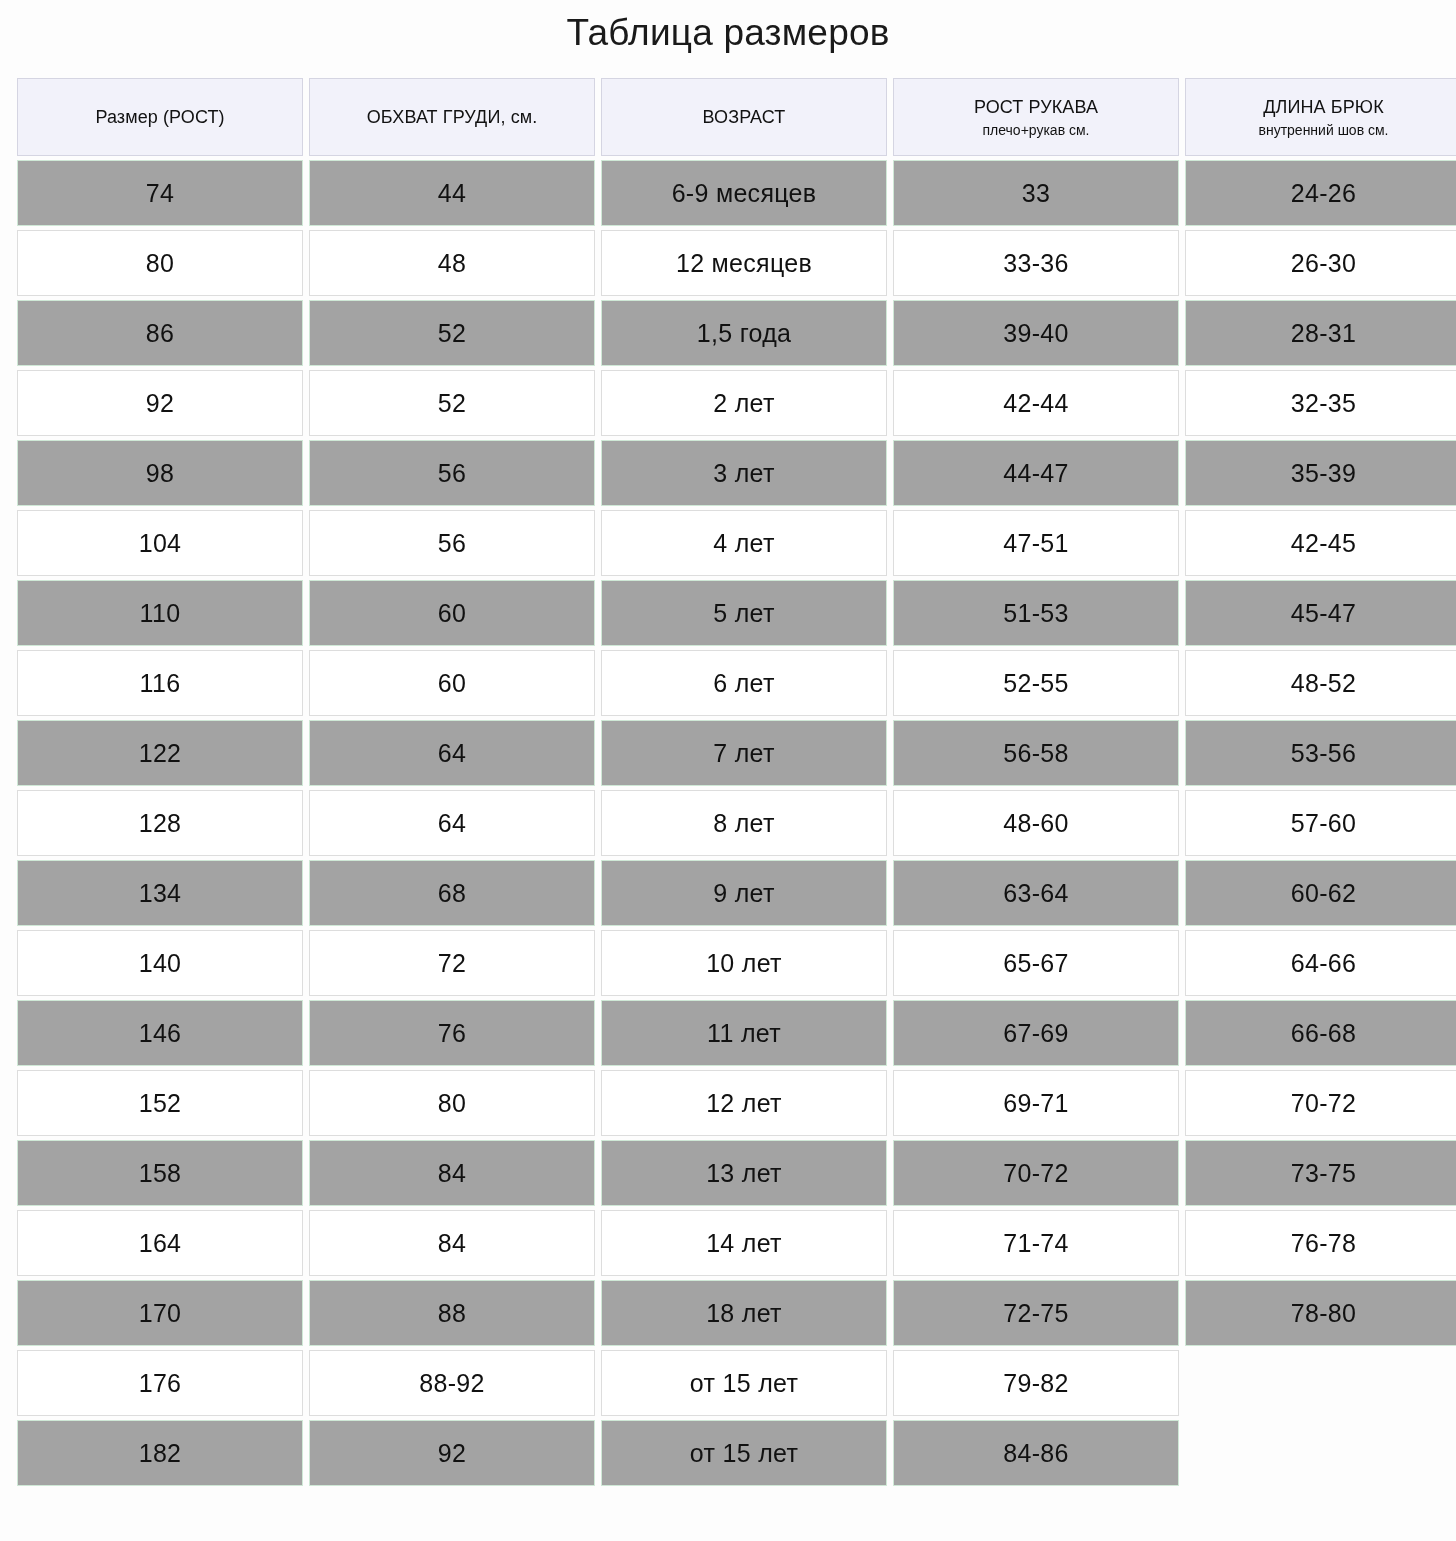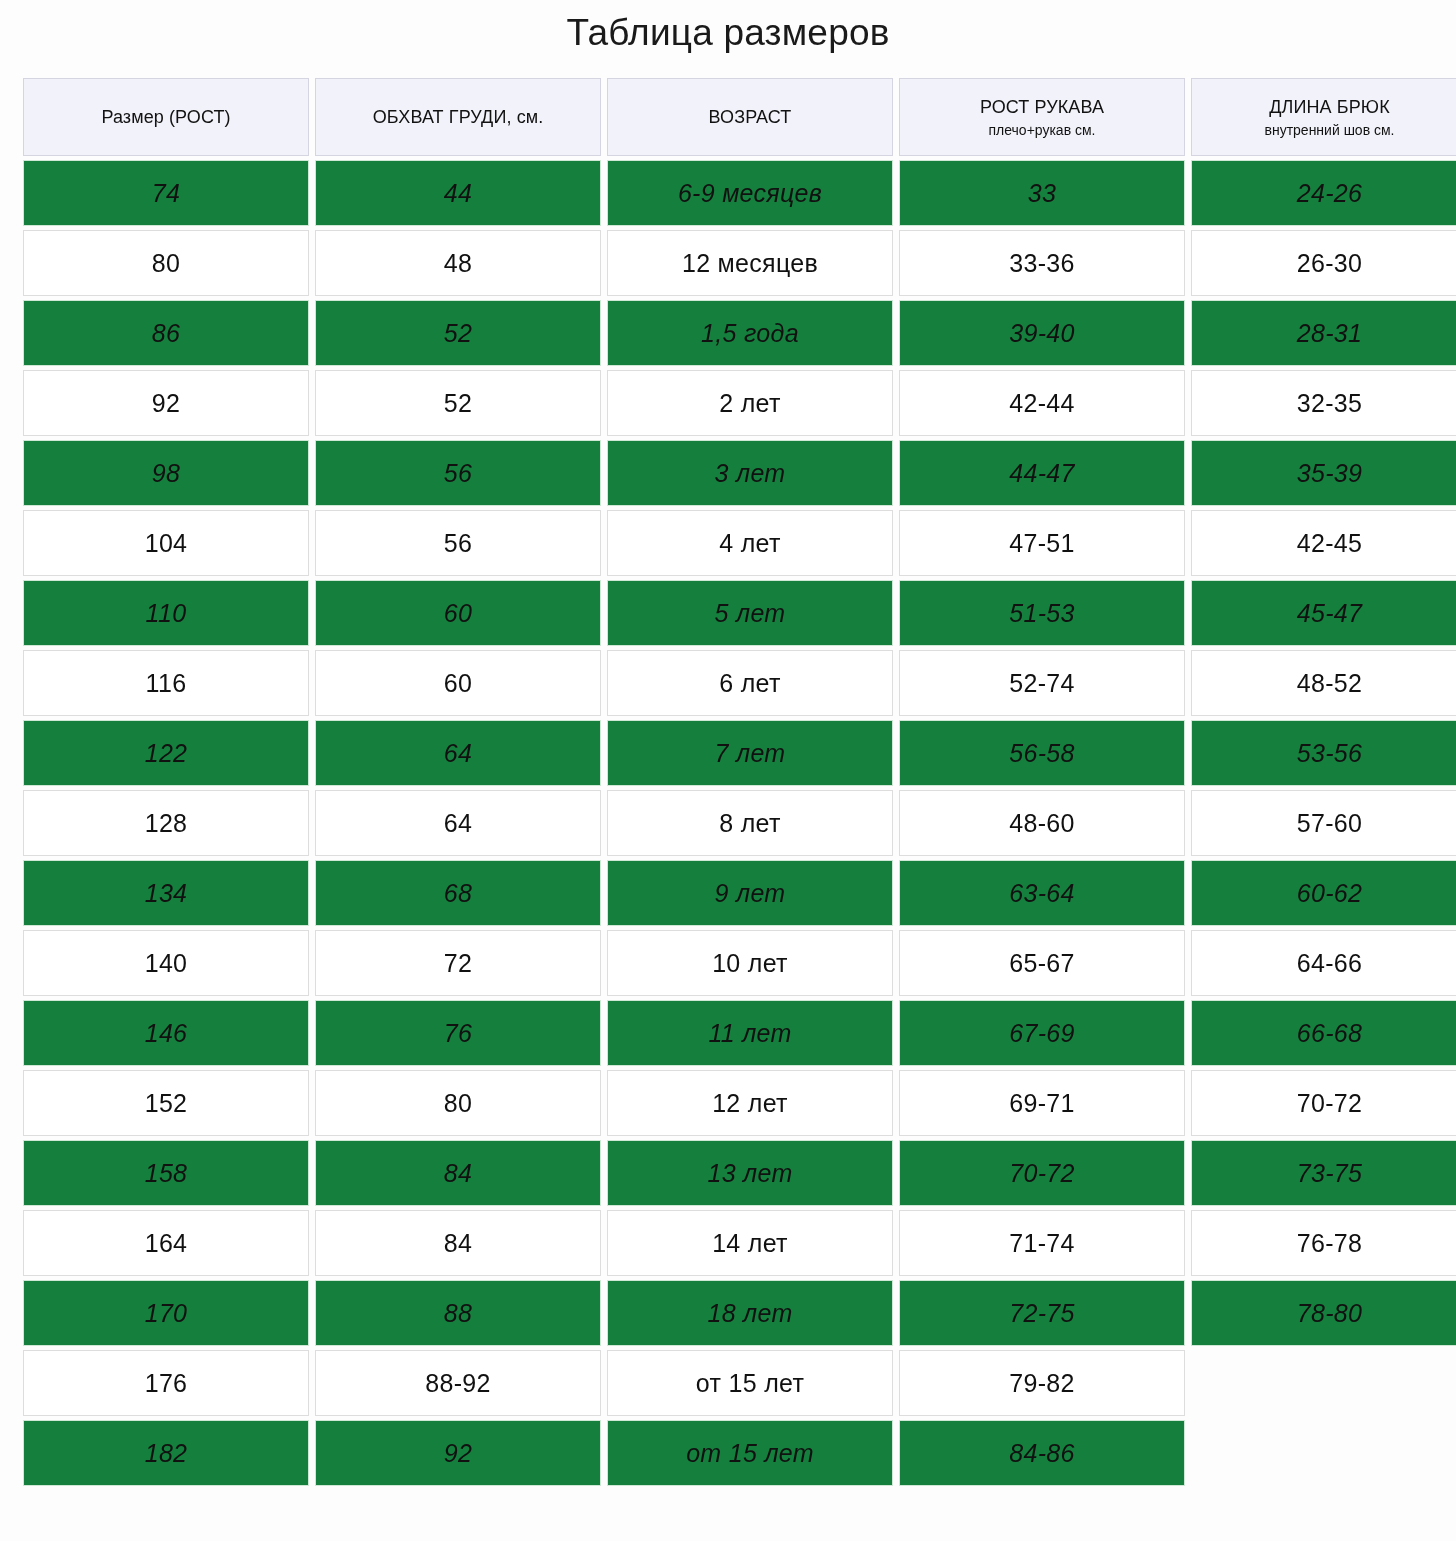--- a/index.html
+++ b/index.html
@@ -28,21 +28,21 @@
     padding-top: 10px;
     text-align: center;
     font-size: 37px;
     font-weight: 400;
     letter-spacing: 0.2px;
     color: #1a1a1a;
     line-height: 1.25;
   }
 
   .table-wrap {
-    padding: 0 17px;
+    padding: 0 11px;
     box-sizing: border-box;
     margin-top: 18px;
   }
 
   table.size-table {
     width: 1423px;
     border-collapse: separate;
     border-spacing: 6px 4px;
     margin: 0 auto;
     table-layout: fixed;
@@ -86,23 +86,22 @@
     vertical-align: middle;
     font-size: 25px;
     font-weight: 400;
     color: #111111;
     border: 1px solid #dddddd;
     background: #ffffff;
     letter-spacing: 0.3px;
   }
 
   tr.row-alt td.data-cell {
-    background: #15803d;
+    background: #a3a3a3;
     border-color: #cfe8d6;
-    font-style: italic;
   }
 
   td.empty-cell {
     border: none;
     background: transparent;
     height: 66px;
     padding: 0;
   }
 </style>
 </head>
@@ -183,21 +182,21 @@
             <td class="data-cell">110</td>
             <td class="data-cell">60</td>
             <td class="data-cell">5 лет</td>
             <td class="data-cell">51-53</td>
             <td class="data-cell">45-47</td>
           </tr>
           <tr>
             <td class="data-cell">116</td>
             <td class="data-cell">60</td>
             <td class="data-cell">6 лет</td>
-            <td class="data-cell">52-74</td>
+            <td class="data-cell">52-55</td>
             <td class="data-cell">48-52</td>
           </tr>
           <tr class="row-alt">
             <td class="data-cell">122</td>
             <td class="data-cell">64</td>
             <td class="data-cell">7 лет</td>
             <td class="data-cell">56-58</td>
             <td class="data-cell">53-56</td>
           </tr>
           <tr>

